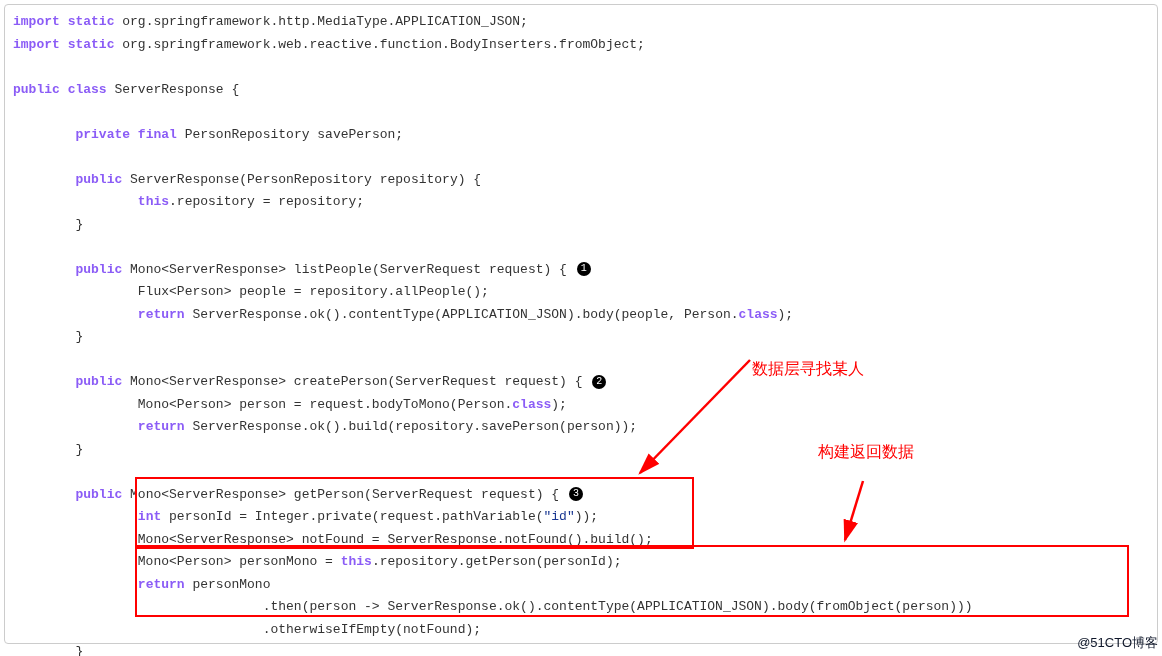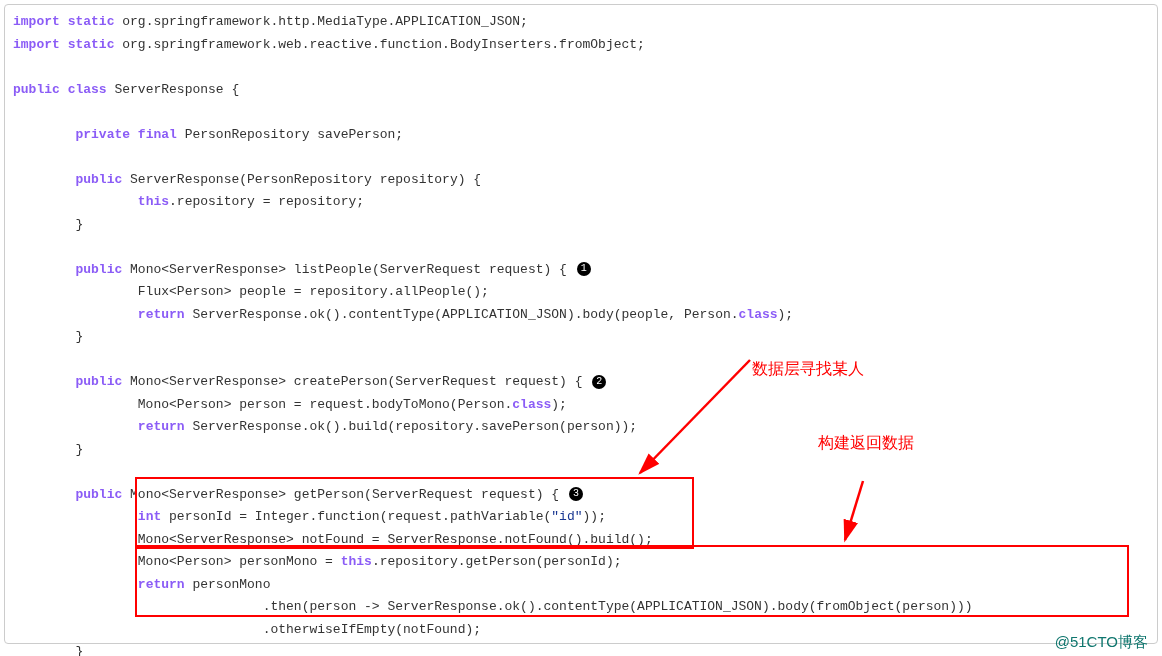--- a/index.html
+++ b/index.html
@@ -54,25 +54,25 @@
     position: absolute;
     border: 2px solid #ff0000;
     pointer-events: none;
   }
   .arrow-svg {
     position: absolute;
     pointer-events: none;
   }
   .watermark {
     position: absolute;
-    right: 14px;
+    right: 4px;
     bottom: 4px;
-    color: #0f766e;
+    color: #0f172a;
     font-family: 'Microsoft YaHei', sans-serif;
-    font-size: 15px;
+    font-size: 13px;
   }
 </style>
 </head>
 <body>
 
 <div class="code-box">
 <pre><span class="kw">import</span> <span class="kw">static</span><span> org.springframework.http.MediaType.APPLICATION_JSON;</span>
 <span class="kw">import</span> <span class="kw">static</span><span> org.springframework.web.reactive.function.BodyInserters.fromObject;</span>
 
 <span class="kw">public</span> <span class="kw">class</span><span> ServerResponse {</span>
@@ -87,35 +87,35 @@
 <span>                Flux&lt;Person&gt; people = repository.allPeople();</span>
                 <span class="kw">return</span><span> ServerResponse.ok().contentType(APPLICATION_JSON).body(people, Person.</span><span class="kw">class</span><span>);</span>
 <span>        }</span>
 
         <span class="kw">public</span><span> Mono&lt;ServerResponse&gt; createPerson(ServerRequest request) { </span><span class="badge">2</span>
 <span>                Mono&lt;Person&gt; person = request.bodyToMono(Person.</span><span class="kw">class</span><span>);</span>
                 <span class="kw">return</span><span> ServerResponse.ok().build(repository.savePerson(person));</span>
 <span>        }</span>
 
         <span class="kw">public</span><span> Mono&lt;ServerResponse&gt; getPerson(ServerRequest request) { </span><span class="badge">3</span>
-                <span class="kw">int</span><span> personId = Integer.function(request.pathVariable(</span><span class="str">"id"</span><span>));</span>
+                <span class="kw">int</span><span> personId = Integer.private(request.pathVariable(</span><span class="str">"id"</span><span>));</span>
 <span>                Mono&lt;ServerResponse&gt; notFound = ServerResponse.notFound().build();</span>
 <span>                Mono&lt;Person&gt; personMono = </span><span class="kw">this</span><span>.repository.getPerson(personId);</span>
                 <span class="kw">return</span><span> personMono</span>
 <span>                                .then(person -&gt; ServerResponse.ok().contentType(APPLICATION_JSON).body(fromObject(person)))</span>
 <span>                                .otherwiseIfEmpty(notFound);</span>
 <span>        }</span>
 </pre>
 
   <div class="red-box" style="left:130px; top:472px; width:555px; height:68px;"></div>
   <div class="red-box" style="left:130px; top:540px; width:990px; height:68px;"></div>
 </div>
 
 <div class="ann" style="left:752px; top:344px;margin-top:15px;">数据层寻找某人</div>
-<div class="ann" style="left:818px; top:433px;">构建返回数据</div>
+<div class="ann" style="left:818px; top:442px;">构建返回数据</div>
 
 <svg class="arrow-svg" style="left:630px; top:355px;" width="130" height="130">
   <defs>
       <marker id="ah1" markerWidth="10" markerHeight="10" refX="8" refY="3" orient="auto">
         <polygon points="0 0, 9 3, 0 6" fill="#ff0000"></polygon>
       </marker>
     </defs>
   <line x1="120" y1="5" x2="10" y2="118" stroke="#ff0000" stroke-width="2.5" marker-end="url(#ah1)"></line>
 </svg>
 

